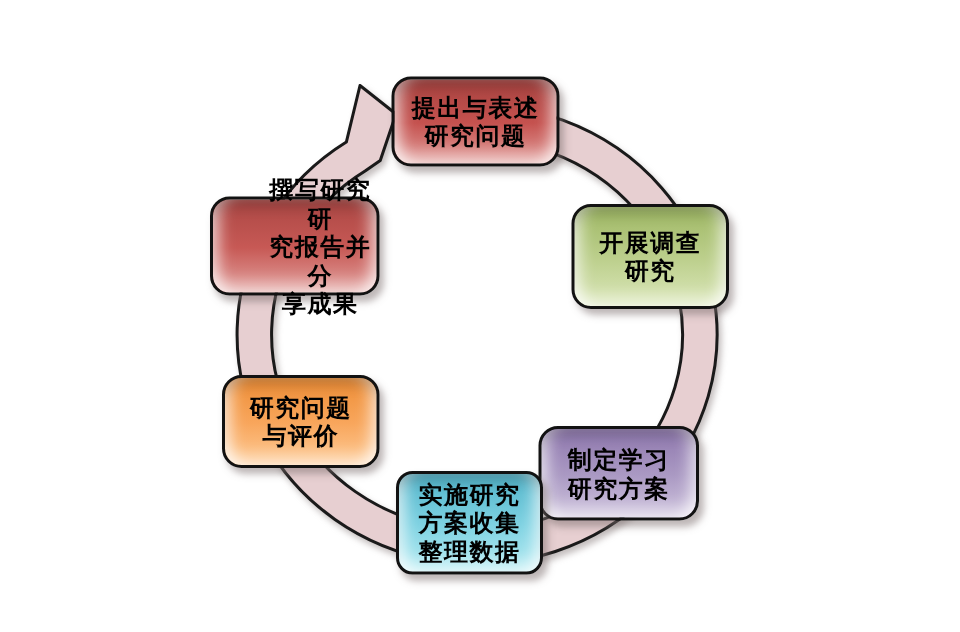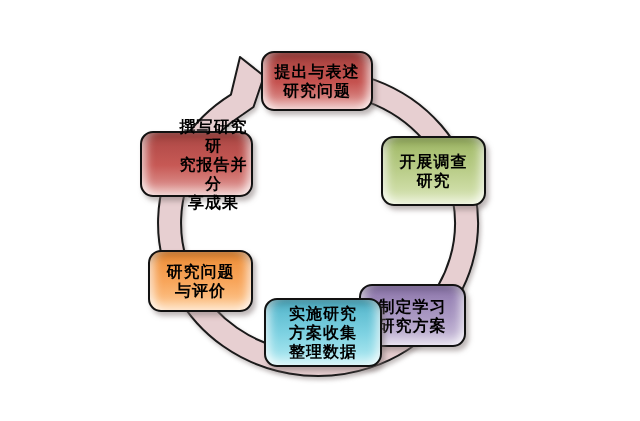--- a/index.html
+++ b/index.html
@@ -76,21 +76,21 @@
   <div class="node" style="left: 381px; top: 136px; width: 105px; height: 70px; --c1: #9fb864; --c2: #bccf8c; --c3: #dbe7ba;">
     <span class="label">开展调查
 研究</span>
   </div>
 
   <div class="node" style="left: 359px; top: 251px; width: 107px; height: 63px; margin-top: 33px; --c1: #8f78ae; --c2: #aa99c3; --c3: #cfc4de;">
     <span class="label">制定学习
 研究方案</span>
   </div>
 
-  <div class="node" style="left: 264px; top: 298px; width: 118px; height: 69px; --c1: #52b4ca; --c2: #7ed2e2; --c3: #b6ecf3;">
+  <div class="node" style="left: 264px; top: 314px; width: 98px; height: 69px; border-radius: 11px; --c1: #52b4ca; --c2: #7ed2e2; --c3: #b6ecf3;">
     <span class="label">实施研究
 方案收集
 整理数据</span>
   </div>
 
   <div class="node" style="left: 148px; top: 250px; width: 105px; height: 62px; --c1: #ee8e36; --c2: #f8a65c; --c3: #fecb95;">
     <span class="label">研究问题
 与评价</span>
   </div>
 

